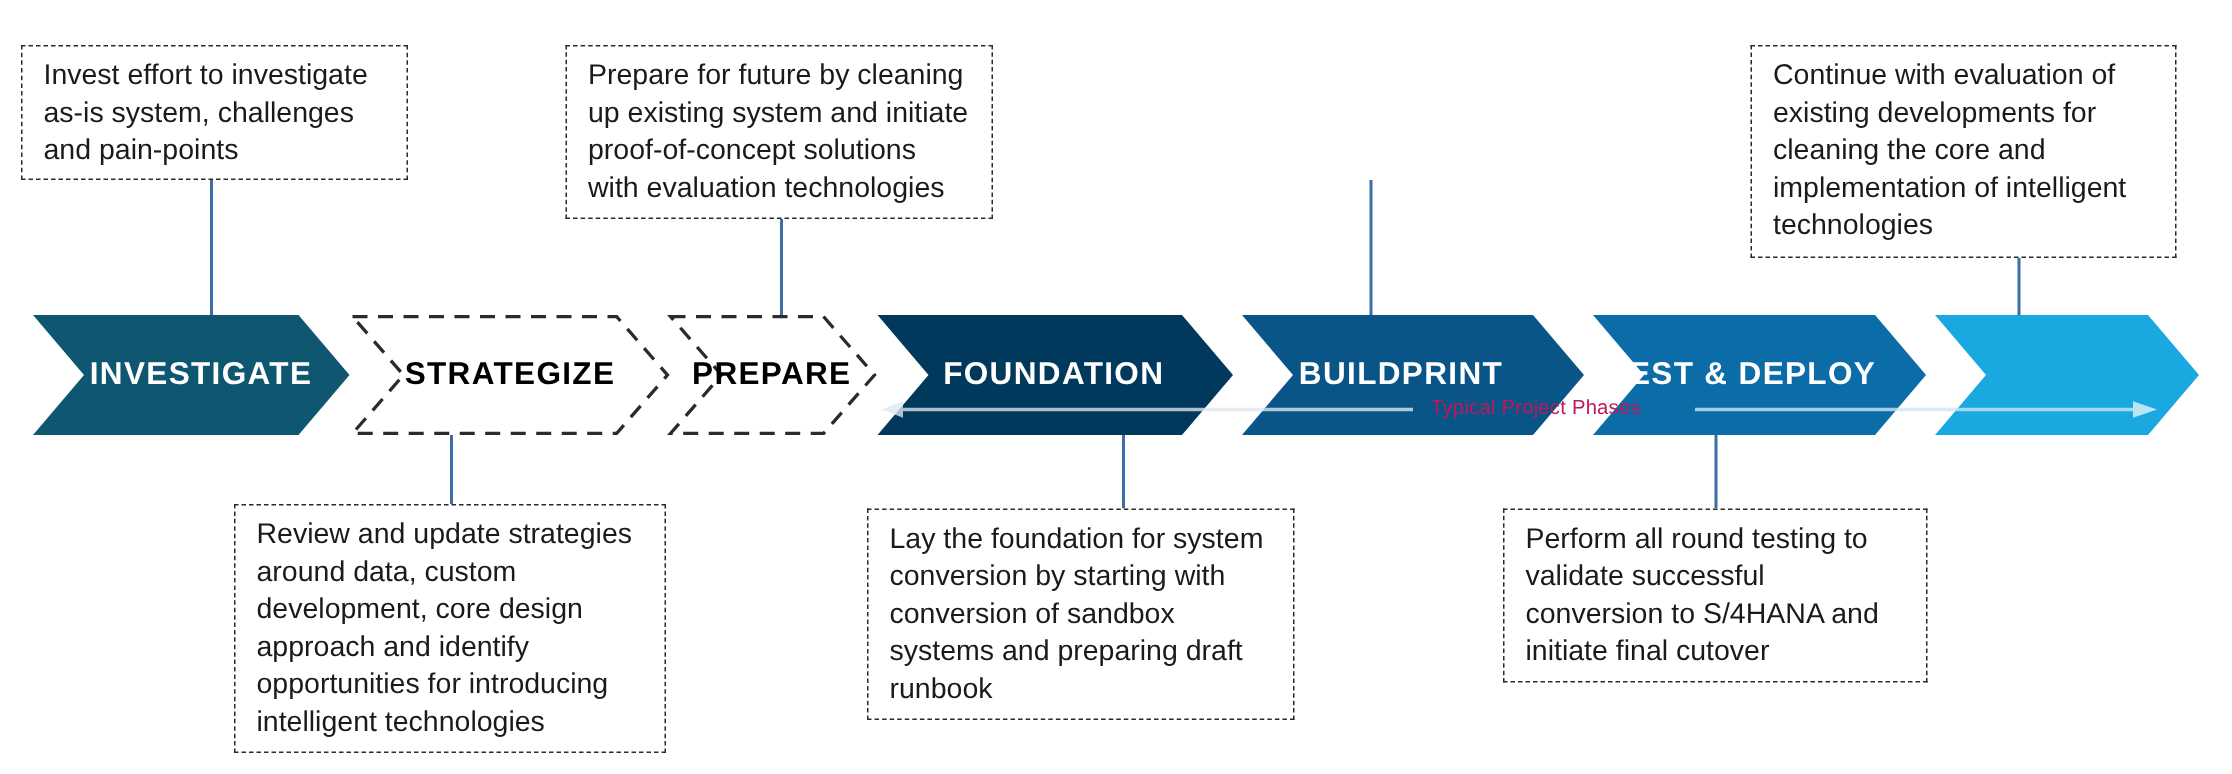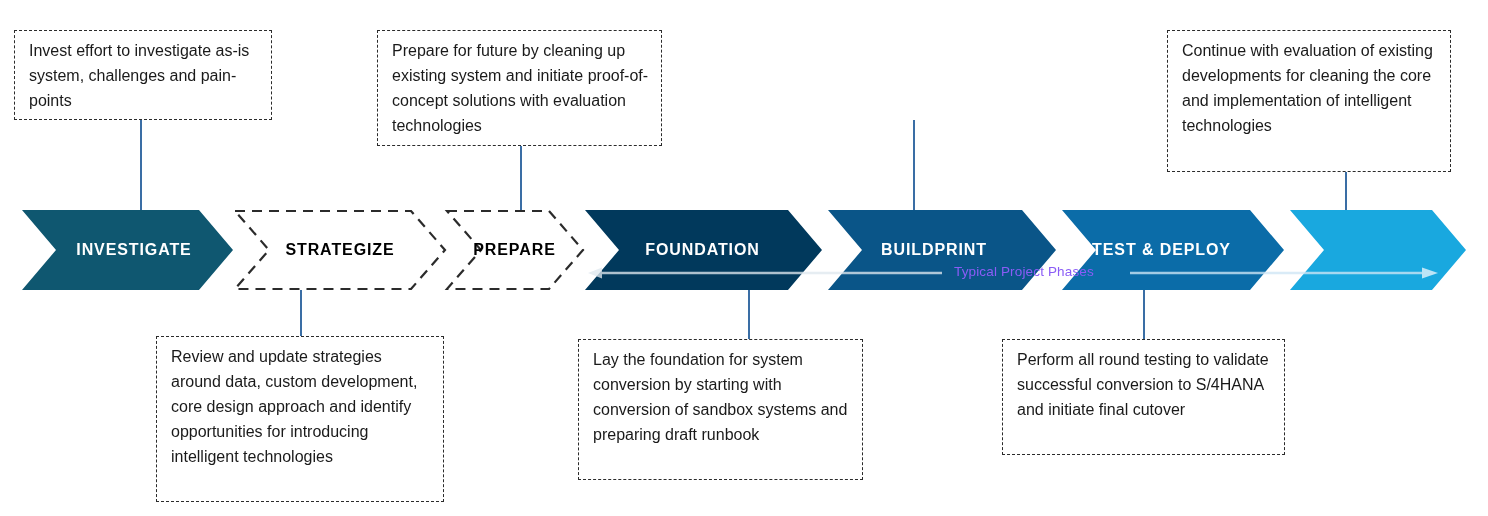--- a/index.html
+++ b/index.html
@@ -11,21 +11,21 @@
   }
   #stage{position:relative;width:1488px;height:516px;}
 
   
   .callout{
     position:absolute;
     border:1.4px dashed #2b2b2b;
     background:#ffffff;
     box-sizing:border-box;
     padding:7px 12px 8px 14px;
-    font-size:16px;
+    font-size:19px;
     line-height:25px;
     color:#1a1a1a;
     white-space:pre-line;
   }
 
   
   .connector{
     position:absolute;
     width:1.6px;
     background:#3a6ea5;
@@ -36,31 +36,31 @@
     position:absolute;
     left:22px;top:210px;
     width:1444px;height:80px;
   }
   #bar svg{display:block;}
 
   .chev-label{
     position:absolute;
     color:#ffffff;
     font-weight:bold;
-    font-size:16px;
+    font-size:21px;
     letter-spacing:0.9px;
     text-align:center;
     line-height:23px;
     pointer-events:none;
   }
   .chev-label.dark{color:#000000;}
 
   #phases-label{
     position:absolute;
-    color:#8b5cf6;
+    color:#be185d;
     font-size:13.5px;
     letter-spacing:.15px;
     white-space:nowrap;
   }
 </style>
 </head>
 <body>
 
 <div id="stage" data-name="diagram-canvas">
 

